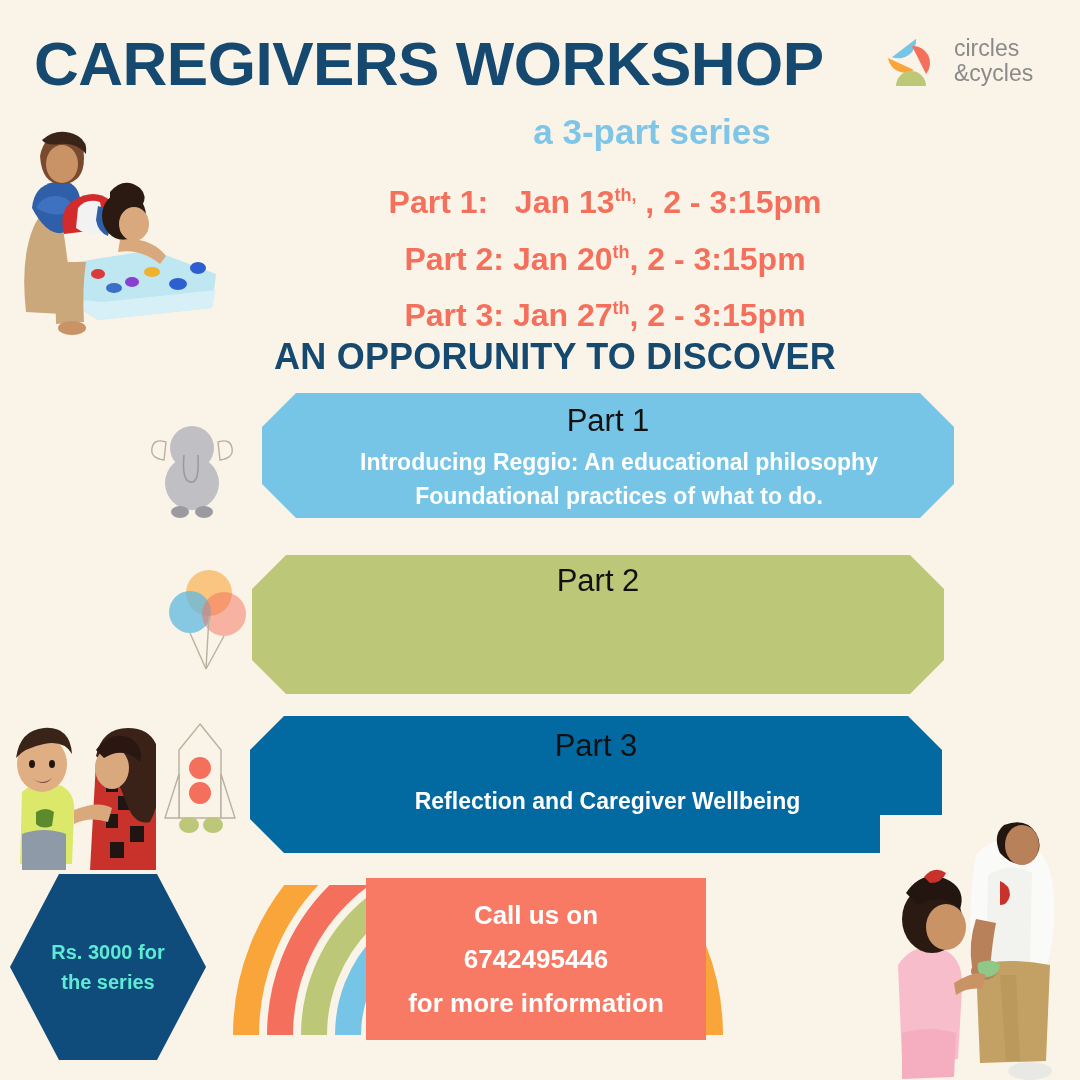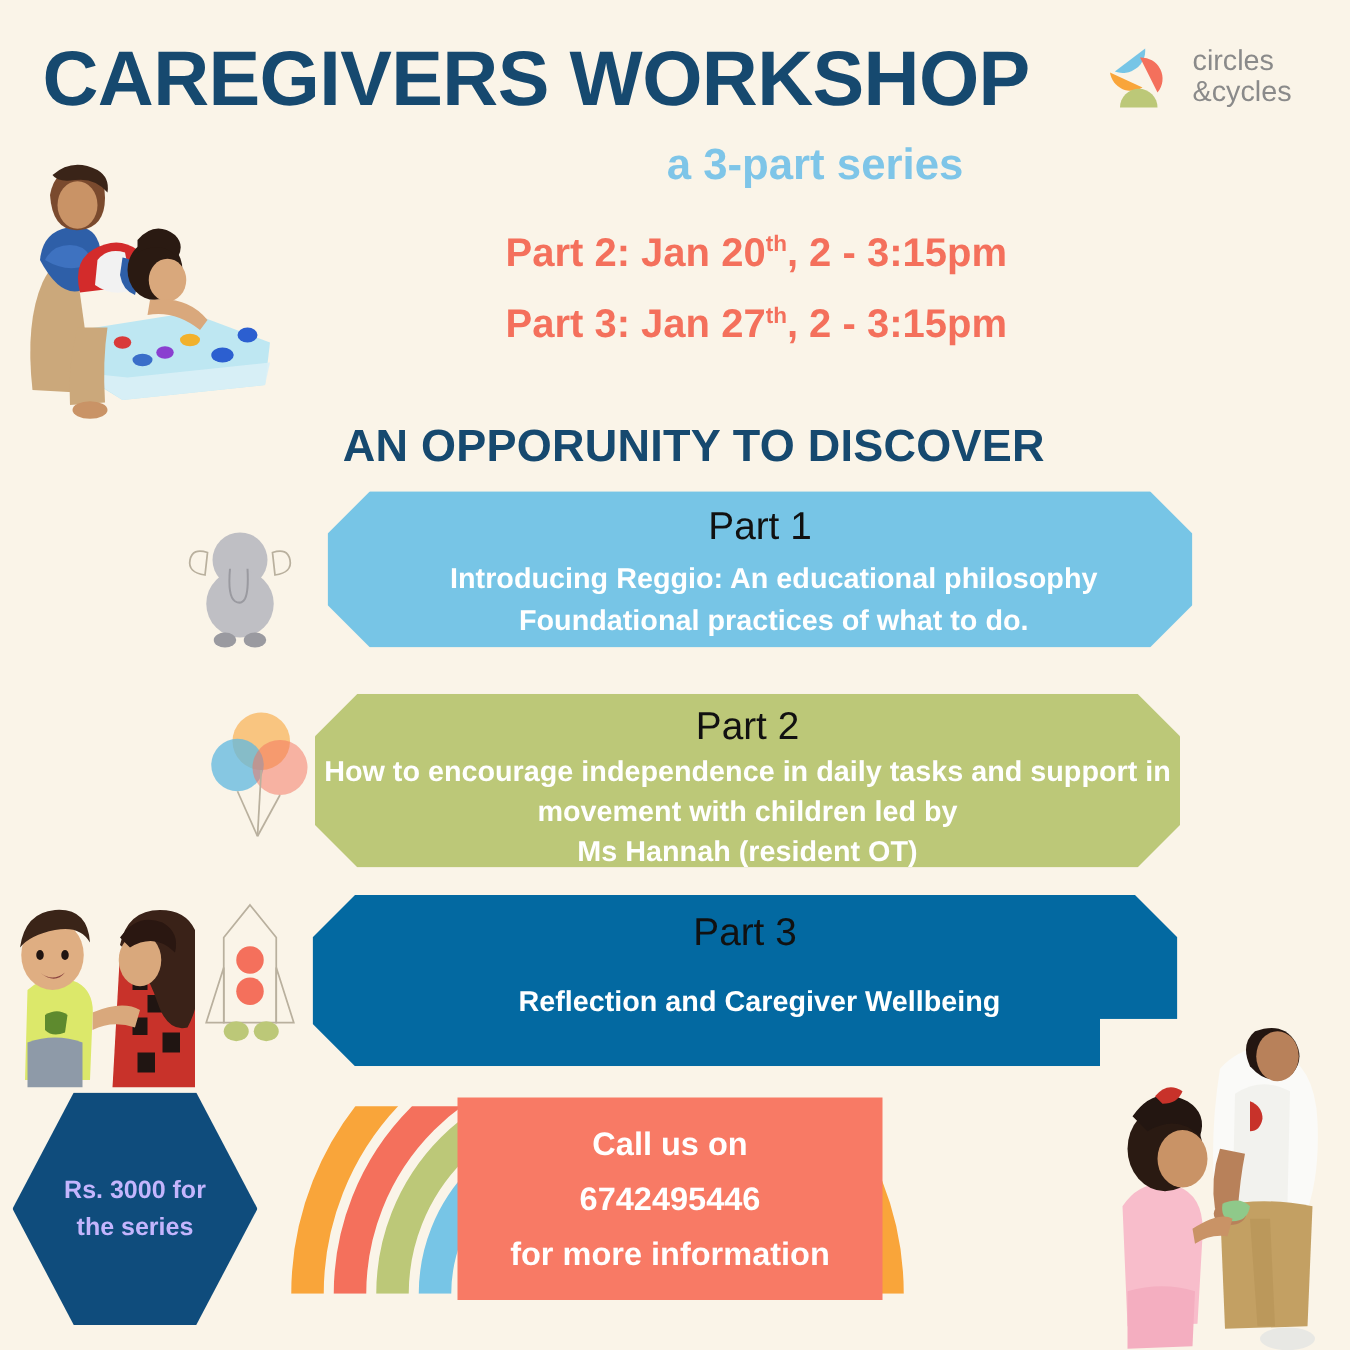--- a/index.html
+++ b/index.html
@@ -158,21 +158,21 @@
     position: absolute;
     left: 10px; top: 874px;
     width: 196px; height: 186px;
     background: #0F4C7C;
     clip-path: polygon(25% 0%, 75% 0%, 100% 50%, 75% 100%, 25% 100%, 0% 50%);
     display: flex;
     align-items: center;
     justify-content: center;
   }
   .hex-text {
-    color: #c4b5fd;
+    color: #5eead4;
     font-size: 20px;
     font-weight: 700;
     line-height: 30px;
     text-align: center;
   }
 
   .rainbow { position: absolute; left: 232px; top: 885px; width: 492px; height: 150px; }
 
   .callbox {
     position: absolute;
@@ -210,20 +210,27 @@
     <div class="logo-text">
       <div>circles</div>
       <div>&amp;cycles</div>
     </div>
   </div>
 
   <div class="subtitle">a 3-part series</div>
 
   <div class="dates">
     <div class="date-line">
+      <span>Part 1:</span>
+      <span>&nbsp;</span>
+      <span>Jan</span>
+      <span>13</span><sup>th,</sup>
+      <span>, 2 - 3:15pm</span>
+    </div>
+    <div class="date-line">
       <span>Part 2:</span>
       <span>Jan</span>
       <span>20</span><sup>th</sup><span>, 2 - 3:15pm</span>
     </div>
     <div class="date-line">
       <span>Part 3:</span>
       <span>Jan</span>
       <span>27</span><sup>th</sup><span>, 2 - 3:15pm</span>
     </div>
   </div>
@@ -262,25 +269,20 @@
   <div class="banner" id="banner1">
     <div class="part-label">Part 1</div>
     <div class="part-body">
       <div>Introducing Reggio: An educational  philosophy</div>
       <div>Foundational practices of what to do.</div>
     </div>
   </div>
 
   <div class="banner" id="banner2">
     <div class="part-label">Part 2</div>
-    <div class="part-body">
-      <div>How to  encourage independence in daily tasks and support in</div>
-      <div>movement with children led by</div>
-      <div>Ms Hannah (resident OT)</div>
-    </div>
   </div>
 
   <div class="banner" id="banner3">
     <div class="part-label">Part 3</div>
     <div class="part-body">
       <div>Reflection and Caregiver Wellbeing</div>
     </div>
   </div>
 
   <svg class="photo" id="photo-top" viewBox="0 0 222 228">

